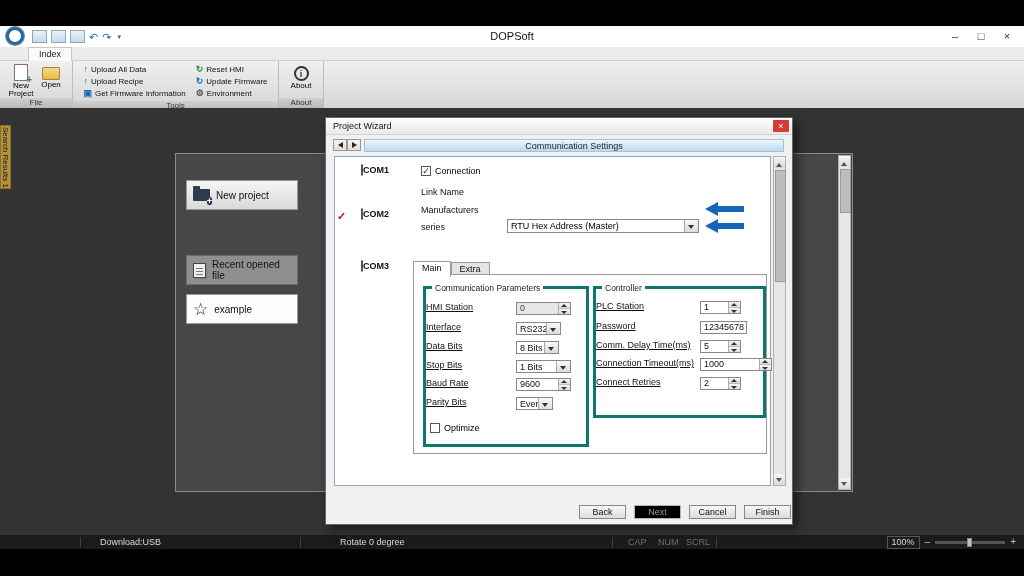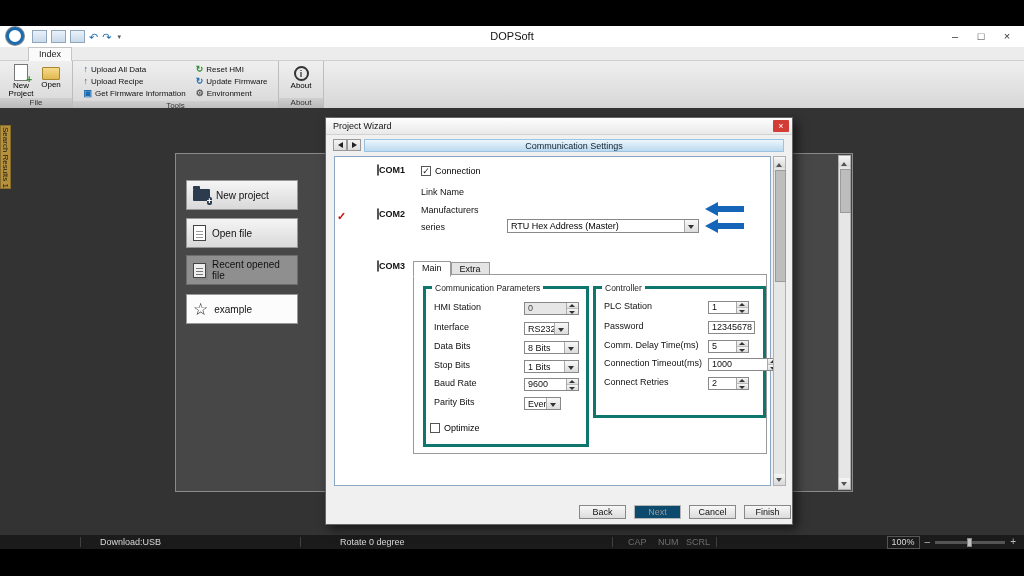--- a/index.html
+++ b/index.html
@@ -75,21 +75,21 @@
   .nav-arrows{position:absolute;left:7px;top:21px;display:flex;}
   .na-btn{width:14px;height:12px;border:1px solid #999;background:linear-gradient(#f4f4f4,#ddd);
           display:flex;align-items:center;justify-content:center;box-sizing:border-box;}
   .tri-left{width:0;height:0;border-top:3px solid transparent;border-bottom:3px solid transparent;border-right:5px solid #222;}
   .tri-right{width:0;height:0;border-top:3px solid transparent;border-bottom:3px solid transparent;border-left:5px solid #222;}
   .dlg-header{position:absolute;left:38px;top:21px;width:420px;height:13px;background:linear-gradient(#ecf6fd,#bcd9ef);
               border:1px solid #9cc3e0;font-size:9px;text-align:center;line-height:13px;color:#123;box-sizing:border-box;}
   .dlg-content{position:absolute;left:8px;top:38px;width:437px;height:330px;background:#fff;border:1px solid #8aa6c0;box-sizing:border-box;}
   .dlg-scroll{right:6px;top:38px;height:330px;}
 
-  .com-item{position:absolute;left:10px;width:60px;text-align:right;font-size:9px;font-weight:bold;color:#111;}
+  .com-item{position:absolute;left:10px;width:60px;text-align:center;font-size:9px;font-weight:bold;color:#111;}
   .connector{width:34px;height:14px;margin:0 auto 3px;background:linear-gradient(#ebebeb,#bdbdbd);border:1px solid #555;
              border-radius:3px;position:relative;}
   .connector::after{content:"";position:absolute;left:6px;right:6px;top:3px;bottom:3px;background:#141414;border-radius:2px;}
   .com-check{position:absolute;left:-8px;top:1px;color:#c11;font-weight:bold;font-size:11px;}
 
   .cb{width:10px;height:10px;border:1px solid #555;background:#fff;font-size:9px;line-height:9px;text-align:center;
       color:#222;display:inline-block;box-sizing:border-box;flex:0 0 auto;}
   .connection-row{position:absolute;left:86px;top:9px;display:flex;align-items:center;gap:4px;font-size:9px;}
   .dlabel{position:absolute;font-size:9px;color:#111;}
   .dinput{position:absolute;height:13px;border:1px solid #777;background:#fff;font-size:9px;padding:0 2px;
@@ -103,36 +103,36 @@
   .fa-head{width:0;height:0;border-top:7px solid transparent;border-bottom:7px solid transparent;border-right:13px solid #1565b8;}
   .fa-tail{width:26px;height:6px;background:#1565b8;}
 
   .dtabs{position:absolute;left:78px;top:104px;display:flex;align-items:flex-end;}
   .dtab{padding:0 8px;height:13px;line-height:13px;font-size:9px;border:1px solid #999;background:#e4e4e4;color:#111;}
   .dtab.active{background:#fff;height:14px;border-bottom-color:#fff;position:relative;z-index:2;}
   .tabpanel{position:absolute;left:78px;top:117px;width:354px;height:180px;background:#fff;border:1px solid #999;box-sizing:border-box;}
 
   .groupbox{position:absolute;border:3px solid #0f766e;}
   .gb-title{position:absolute;top:-6px;left:6px;background:#fff;padding:0 3px;font-size:8.5px;color:#222;white-space:nowrap;}
-  .prow{position:absolute;left:8px;height:14px;font-size:9px;color:#111;width:100%;}
+  .prow{position:absolute;left:0;height:14px;font-size:9px;color:#111;width:100%;text-decoration:underline;}
   .prow .ctrl{position:absolute;top:0;}
   .spin,.psel{display:flex;height:13px;border:1px solid #888;background:#fff;box-sizing:border-box;}
   .spin-val{flex:1;font-size:9px;line-height:11px;padding-left:3px;white-space:nowrap;}
   .spin.gray .spin-val{background:#e6e6e6;color:#444;}
   .spin-btns{width:11px;display:flex;flex-direction:column;border-left:1px solid #aaa;flex:0 0 auto;}
   .spin-btns i{flex:1;background:linear-gradient(#f6f6f6,#ddd);position:relative;}
   .spin-btns i.su{border-bottom:1px solid #bbb;}
   .spin-btns i.su::after{content:"";position:absolute;left:2px;top:1px;border-left:3px solid transparent;border-right:3px solid transparent;border-bottom:3px solid #333;}
   .spin-btns i.sd::after{content:"";position:absolute;left:2px;top:2px;border-left:3px solid transparent;border-right:3px solid transparent;border-top:3px solid #333;}
   .txtbox{height:13px;border:1px solid #888;background:#fff;font-size:9px;line-height:11px;padding-left:3px;box-sizing:border-box;}
   .optimize-row{position:absolute;left:16px;top:148px;display:flex;align-items:center;gap:4px;font-size:9px;}
 
   .fbtn{position:absolute;top:387px;width:47px;height:14px;font-size:9px;text-align:center;line-height:13px;
         background:linear-gradient(#f7f7f7,#dcdcdc);border:1px solid #888;box-sizing:border-box;color:#111;}
-  .fbtn.disabled{color:#9a9a9a;background:#0c4a6e;border-color:#b5b5b5;}
+  .fbtn.disabled{color:#9a9a9a;background:#000000;border-color:#b5b5b5;}
 
   
   .statusbar{position:absolute;left:0;top:535px;width:1024px;height:14px;background:#1b1b1b;color:#d8d8d8;font-size:9px;line-height:14px;}
   .sb-text{position:absolute;white-space:nowrap;}
   .sb-sep{position:absolute;top:2px;width:1px;height:10px;background:#404040;}
   .sb-ind{position:absolute;color:#6f6f6f;}
   .sb-zoom{position:absolute;right:8px;top:0;height:14px;display:flex;align-items:center;gap:5px;}
   .zoom-box{border:1px solid #555;padding:0 4px;height:11px;line-height:11px;}
   .zoom-btn{color:#bbb;font-size:10px;line-height:12px;}
   .zoom-track{position:relative;width:70px;height:3px;background:#555;}
@@ -222,24 +222,20 @@
   </div>
 
   <div class="main">
     <div class="side-tab">Search Results 1</div>
 
     <div class="panel">
       <div class="panel-btn" style="top:26px">
         <span class="icon-folderplus"></span>
         <span>New project</span>
       </div>
-      <div class="panel-btn" style="top:64px">
-        <span class="icon-doc"></span>
-        <span>Open file</span>
-      </div>
       <div class="panel-btn dark" style="top:101px">
         <span class="icon-docs"></span>
         <span>Recent opened file</span>
       </div>
       <div class="panel-btn white" style="top:140px">
         <span class="icon-star">☆</span>
         <span>example</span>
       </div>
 
       <div class="vscroll" style="right:1px;top:1px;height:335px">
@@ -326,21 +322,21 @@
             </div>
             <div class="prow" style="top:33px">
               <span>Interface</span>
               <div class="ctrl psel" style="left:90px;width:45px">
                 <span class="sel-text">RS232</span>
                 <span class="sel-btn"></span>
               </div>
             </div>
             <div class="prow" style="top:52px">
               <span>Data Bits</span>
-              <div class="ctrl psel" style="left:90px;width:55px">
+              <div class="ctrl psel" style="left:90px;width:43px">
                 <span class="sel-text">8 Bits</span>
                 <span class="sel-btn"></span>
               </div>
             </div>
             <div class="prow" style="top:71px">
               <span>Stop Bits</span>
               <div class="ctrl psel" style="left:90px;width:55px">
                 <span class="sel-text">1 Bits</span>
                 <span class="sel-btn"></span>
               </div>

